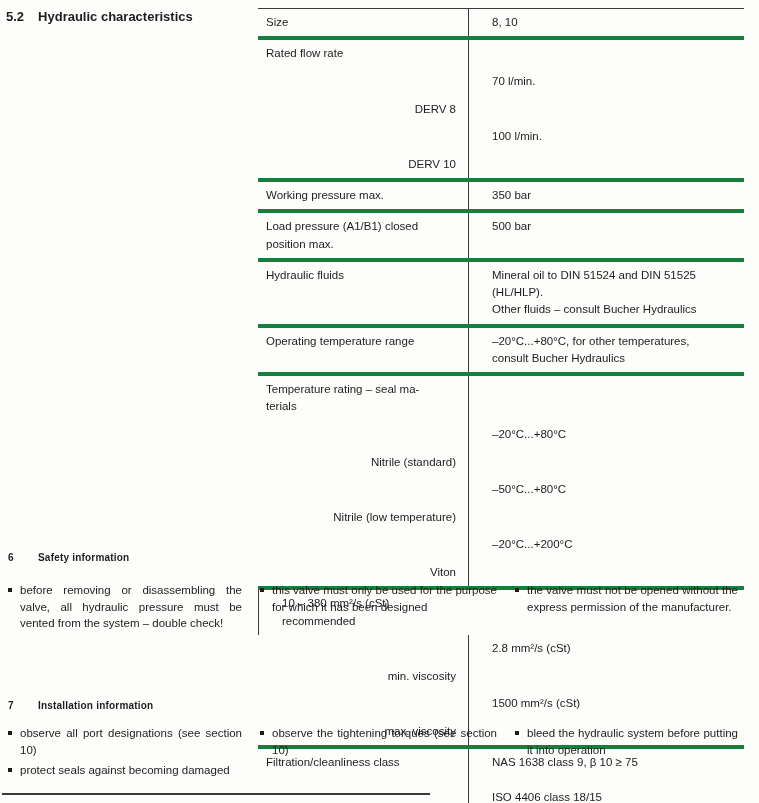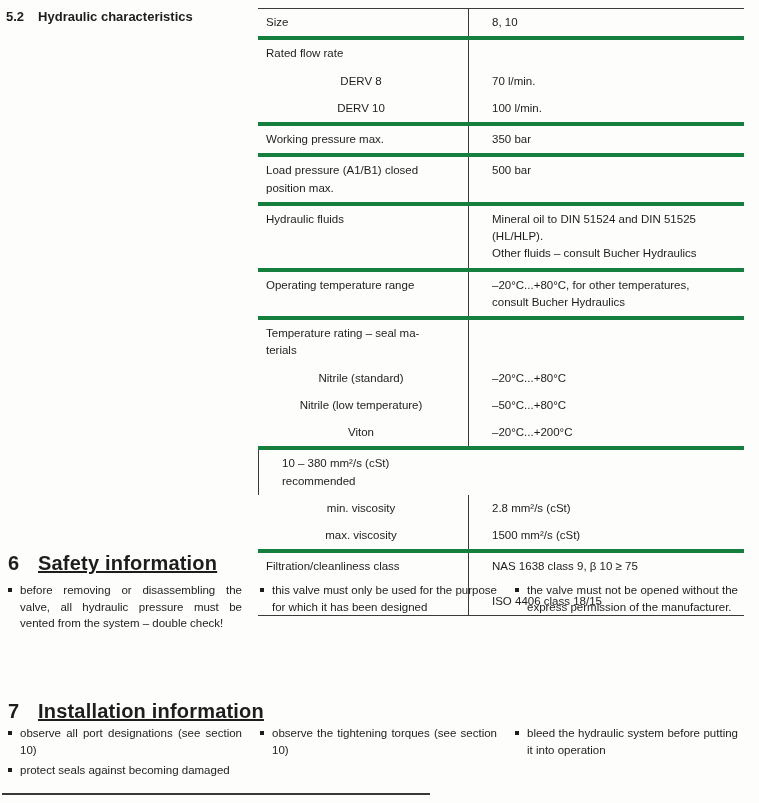--- a/index.html
+++ b/index.html
@@ -10,41 +10,41 @@
     color: #1d1d1d;
     position: relative;
     overflow: hidden;
   }
   .page { position: absolute; inset: 0; }
 
   
   .heading { font-weight: bold; position: absolute; }
   .heading-52 { left: 6px; top: 9px; font-size: 13px; }
   .heading-52 .sec-num { display: inline-block; margin-right: 14px; }
-  .heading-lg { font-size: 20px; letter-spacing: .2px; text-decoration: underline; }
+  .heading-lg { font-size: 10px; letter-spacing: .2px; }
   .heading-lg .sec-num { display: inline-block; width: 30px; }
   .heading-6 { left: 8px; top: 552px; }
   .heading-7 { left: 8px; top: 700px; }
 
   
   .spec-table {
     position: absolute;
     left: 258px; top: 8px; width: 486px;
     border-top: 1px solid #3a3a3a;
     border-bottom: 1px solid #3a3a3a;
     font-size: 11.5px;
   }
   .t-row { display: grid; grid-template-columns: 210px 1fr; }
   .t-row.sep { border-bottom: 4px solid #15803d; }
   .t-label {
     padding: 5px 12px 5px 8px;
     white-space: pre-line;
     line-height: 1.5;
   }
-  .t-row.sub .t-label { text-align: center; }
+  .t-row.sub .t-label { text-align: right; margin-top: 28px; }
   .t-value {
     border-left: 1px solid #3a3a3a;
     padding: 5px 6px 5px 23px;
     white-space: pre-line;
     line-height: 1.5;
   }
   .t-row.gap-top .t-label, .t-row.gap-top .t-value { padding-top: 12px; }
 
   
   .bullet-section { position: absolute; left: 6px; width: 748px; }

